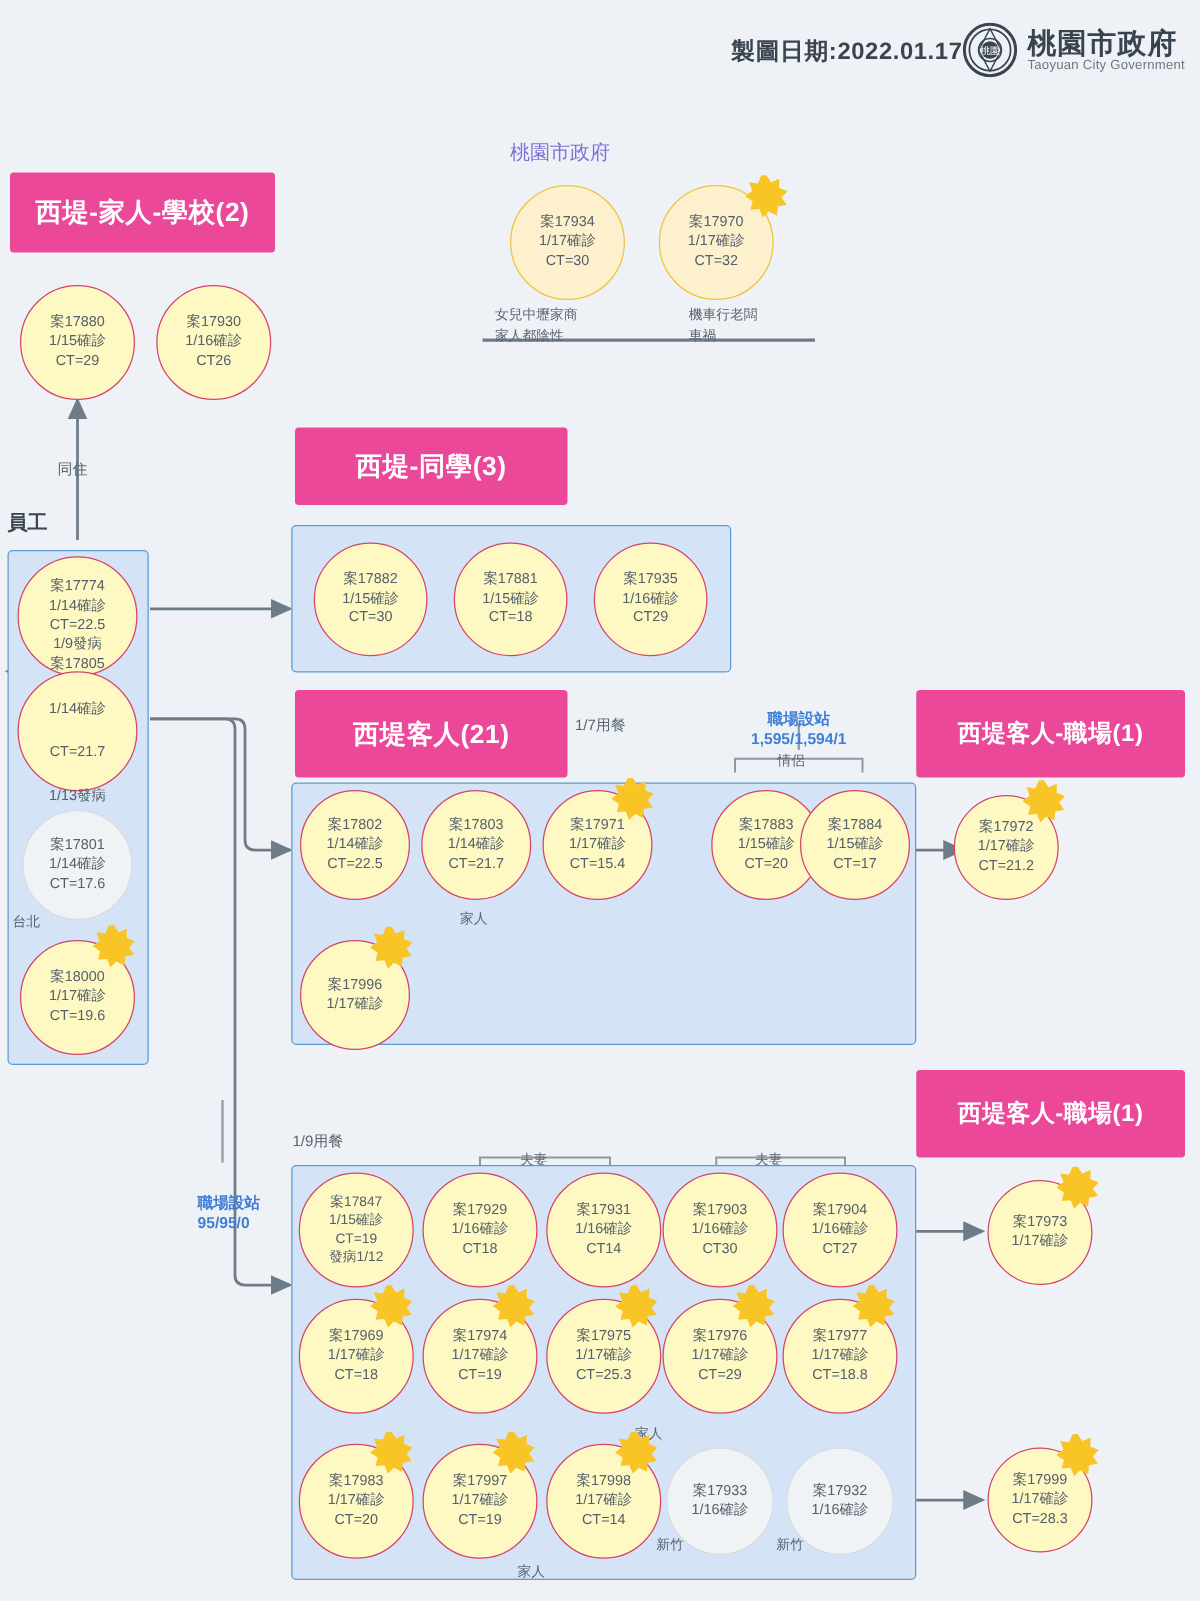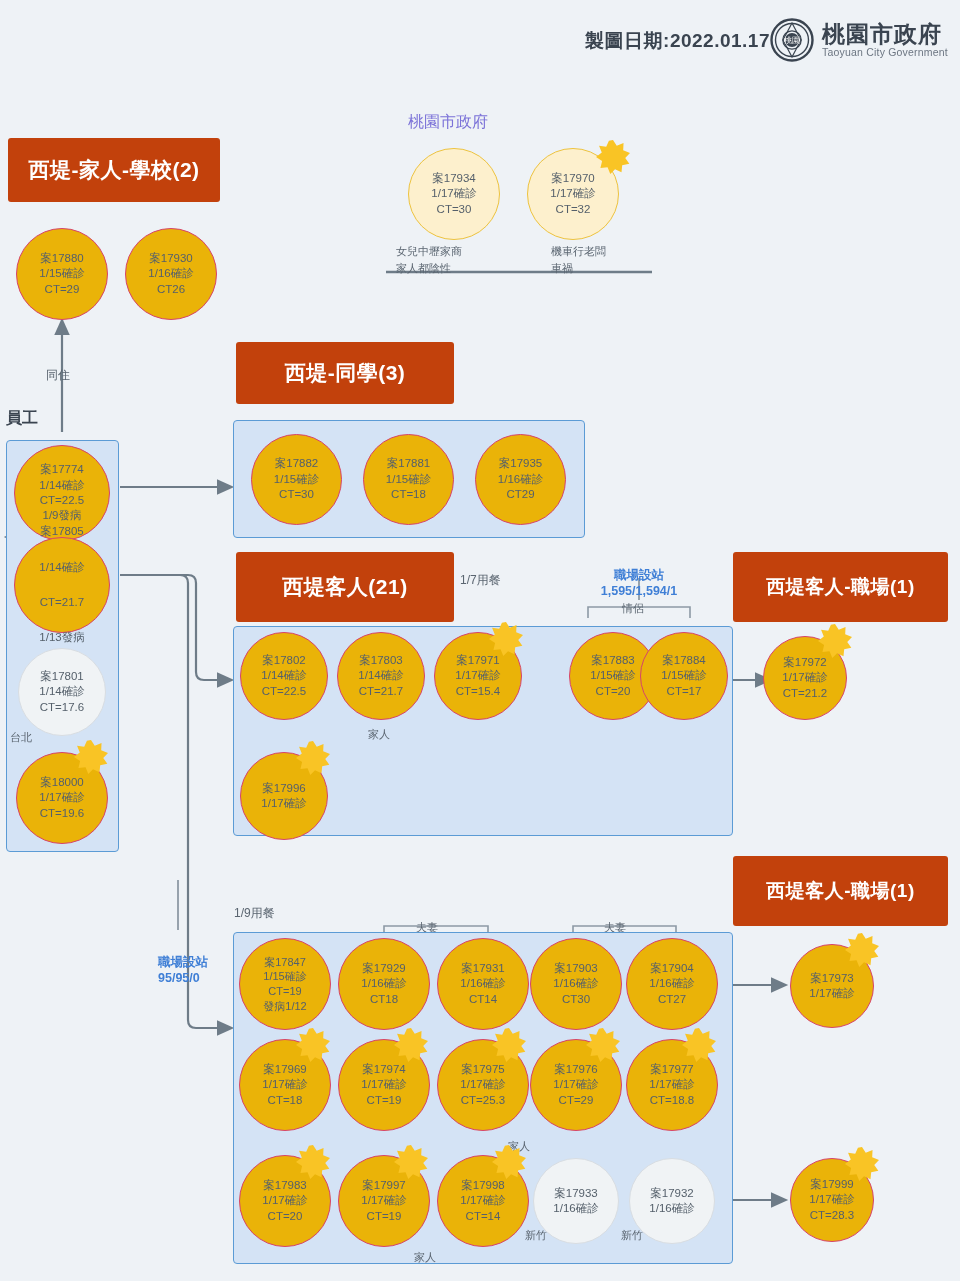--- a/index.html
+++ b/index.html
@@ -20,38 +20,38 @@
     letter-spacing: .5px; white-space: nowrap;
   }
   .logo-wrap { position: absolute; right: 12px; top: 18px; display: flex; align-items: center; gap: 8px; }
   .logo-mark { width: 44px; height: 44px; flex: 0 0 44px; }
   .logo-txt-cn { font-size: 23px; font-weight: 700; color: #3a4450; letter-spacing: 1px; line-height: 1.05; white-space: nowrap;}
   .logo-txt-en { font-size: 10.5px; color: #6c7682; letter-spacing: .2px; white-space: nowrap; }
 
   
   .teal-hdr {
     position: absolute;
-    background: #c2410c;
+    background: #ec4899;
     color: #ffffff;
     font-weight: 700;
     display: flex; align-items: center; justify-content: center;
     border-radius: 3px;
     letter-spacing: .5px;
     white-space: nowrap;
   }
   .bluebox {
     position: absolute;
     background: #d4e3f5;
     border: 1.5px solid #5b9bd5;
     border-radius: 4px;
   }
   .node {
     position: absolute;
     border-radius: 50%;
-    background: #eab308;
+    background: #fef9c3;
     border: 1.6px solid #d6436b;
     display: flex; flex-direction: column;
     align-items: center; justify-content: center;
     text-align: center;
     font-size: 11.5px;
     line-height: 1.34;
     color: #55606b;
     white-space: nowrap;
   }
   .node.gray { background: #f0f3f5; border-color: #d8dde2; }

